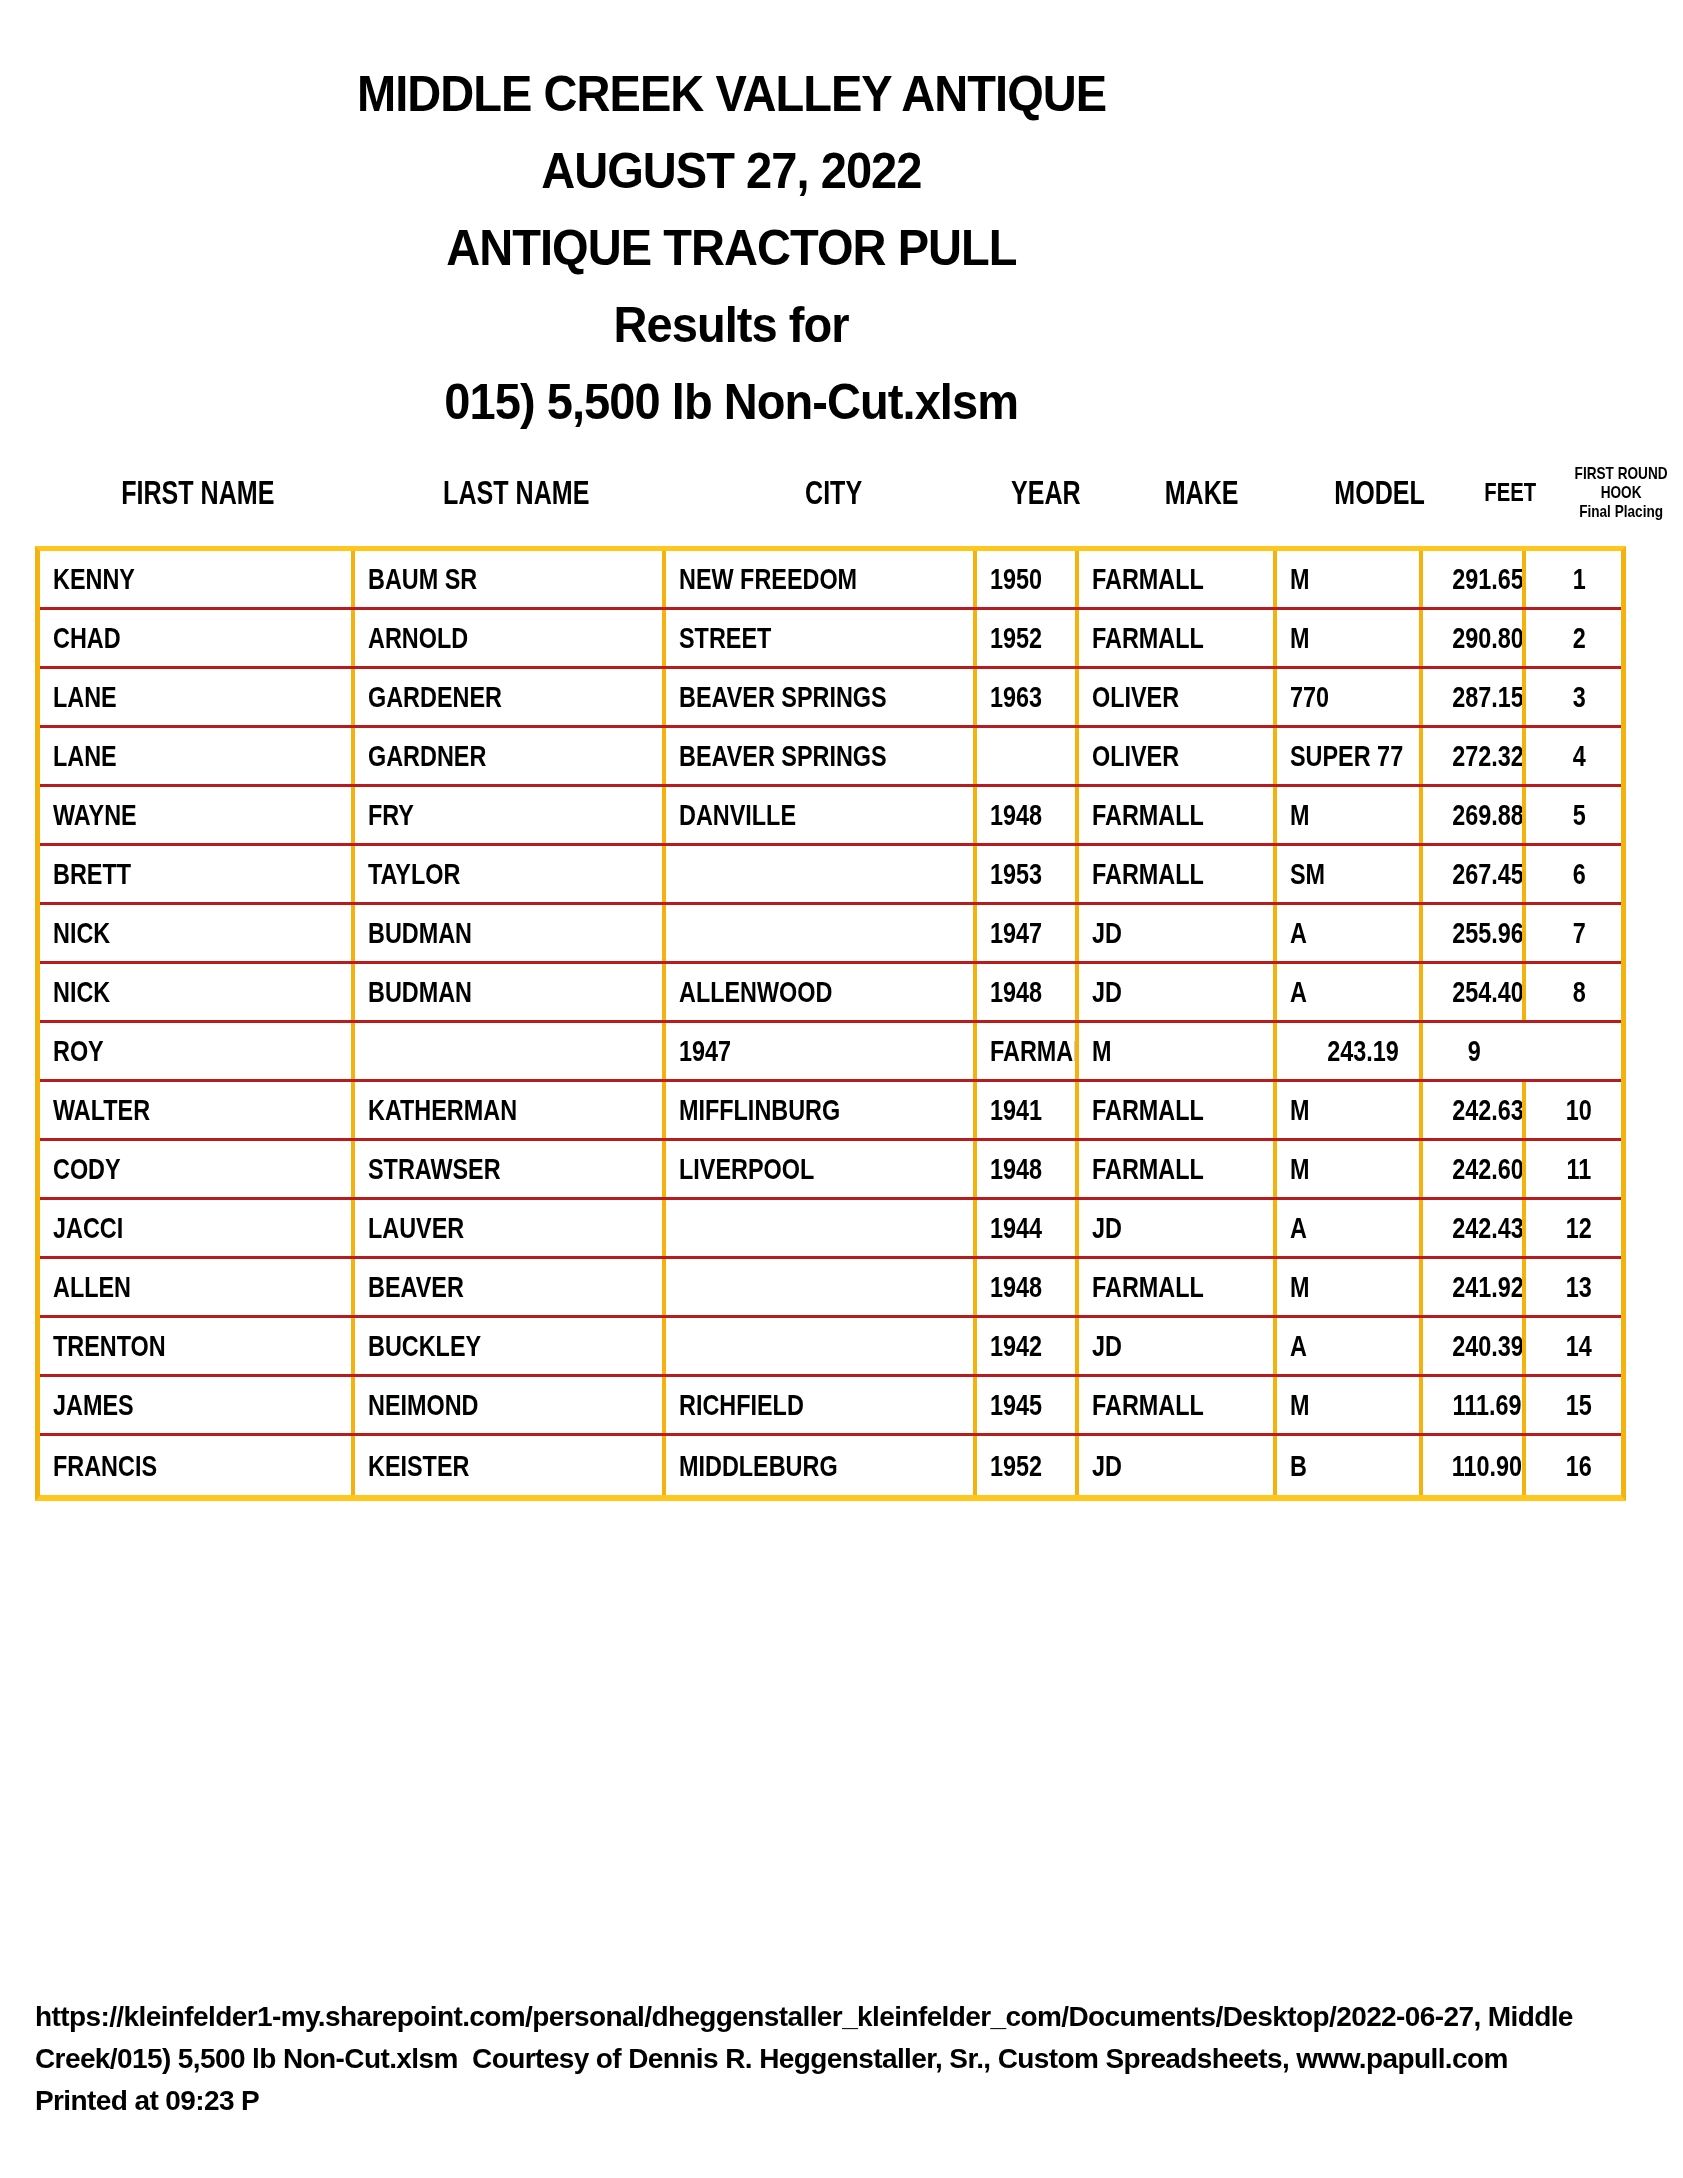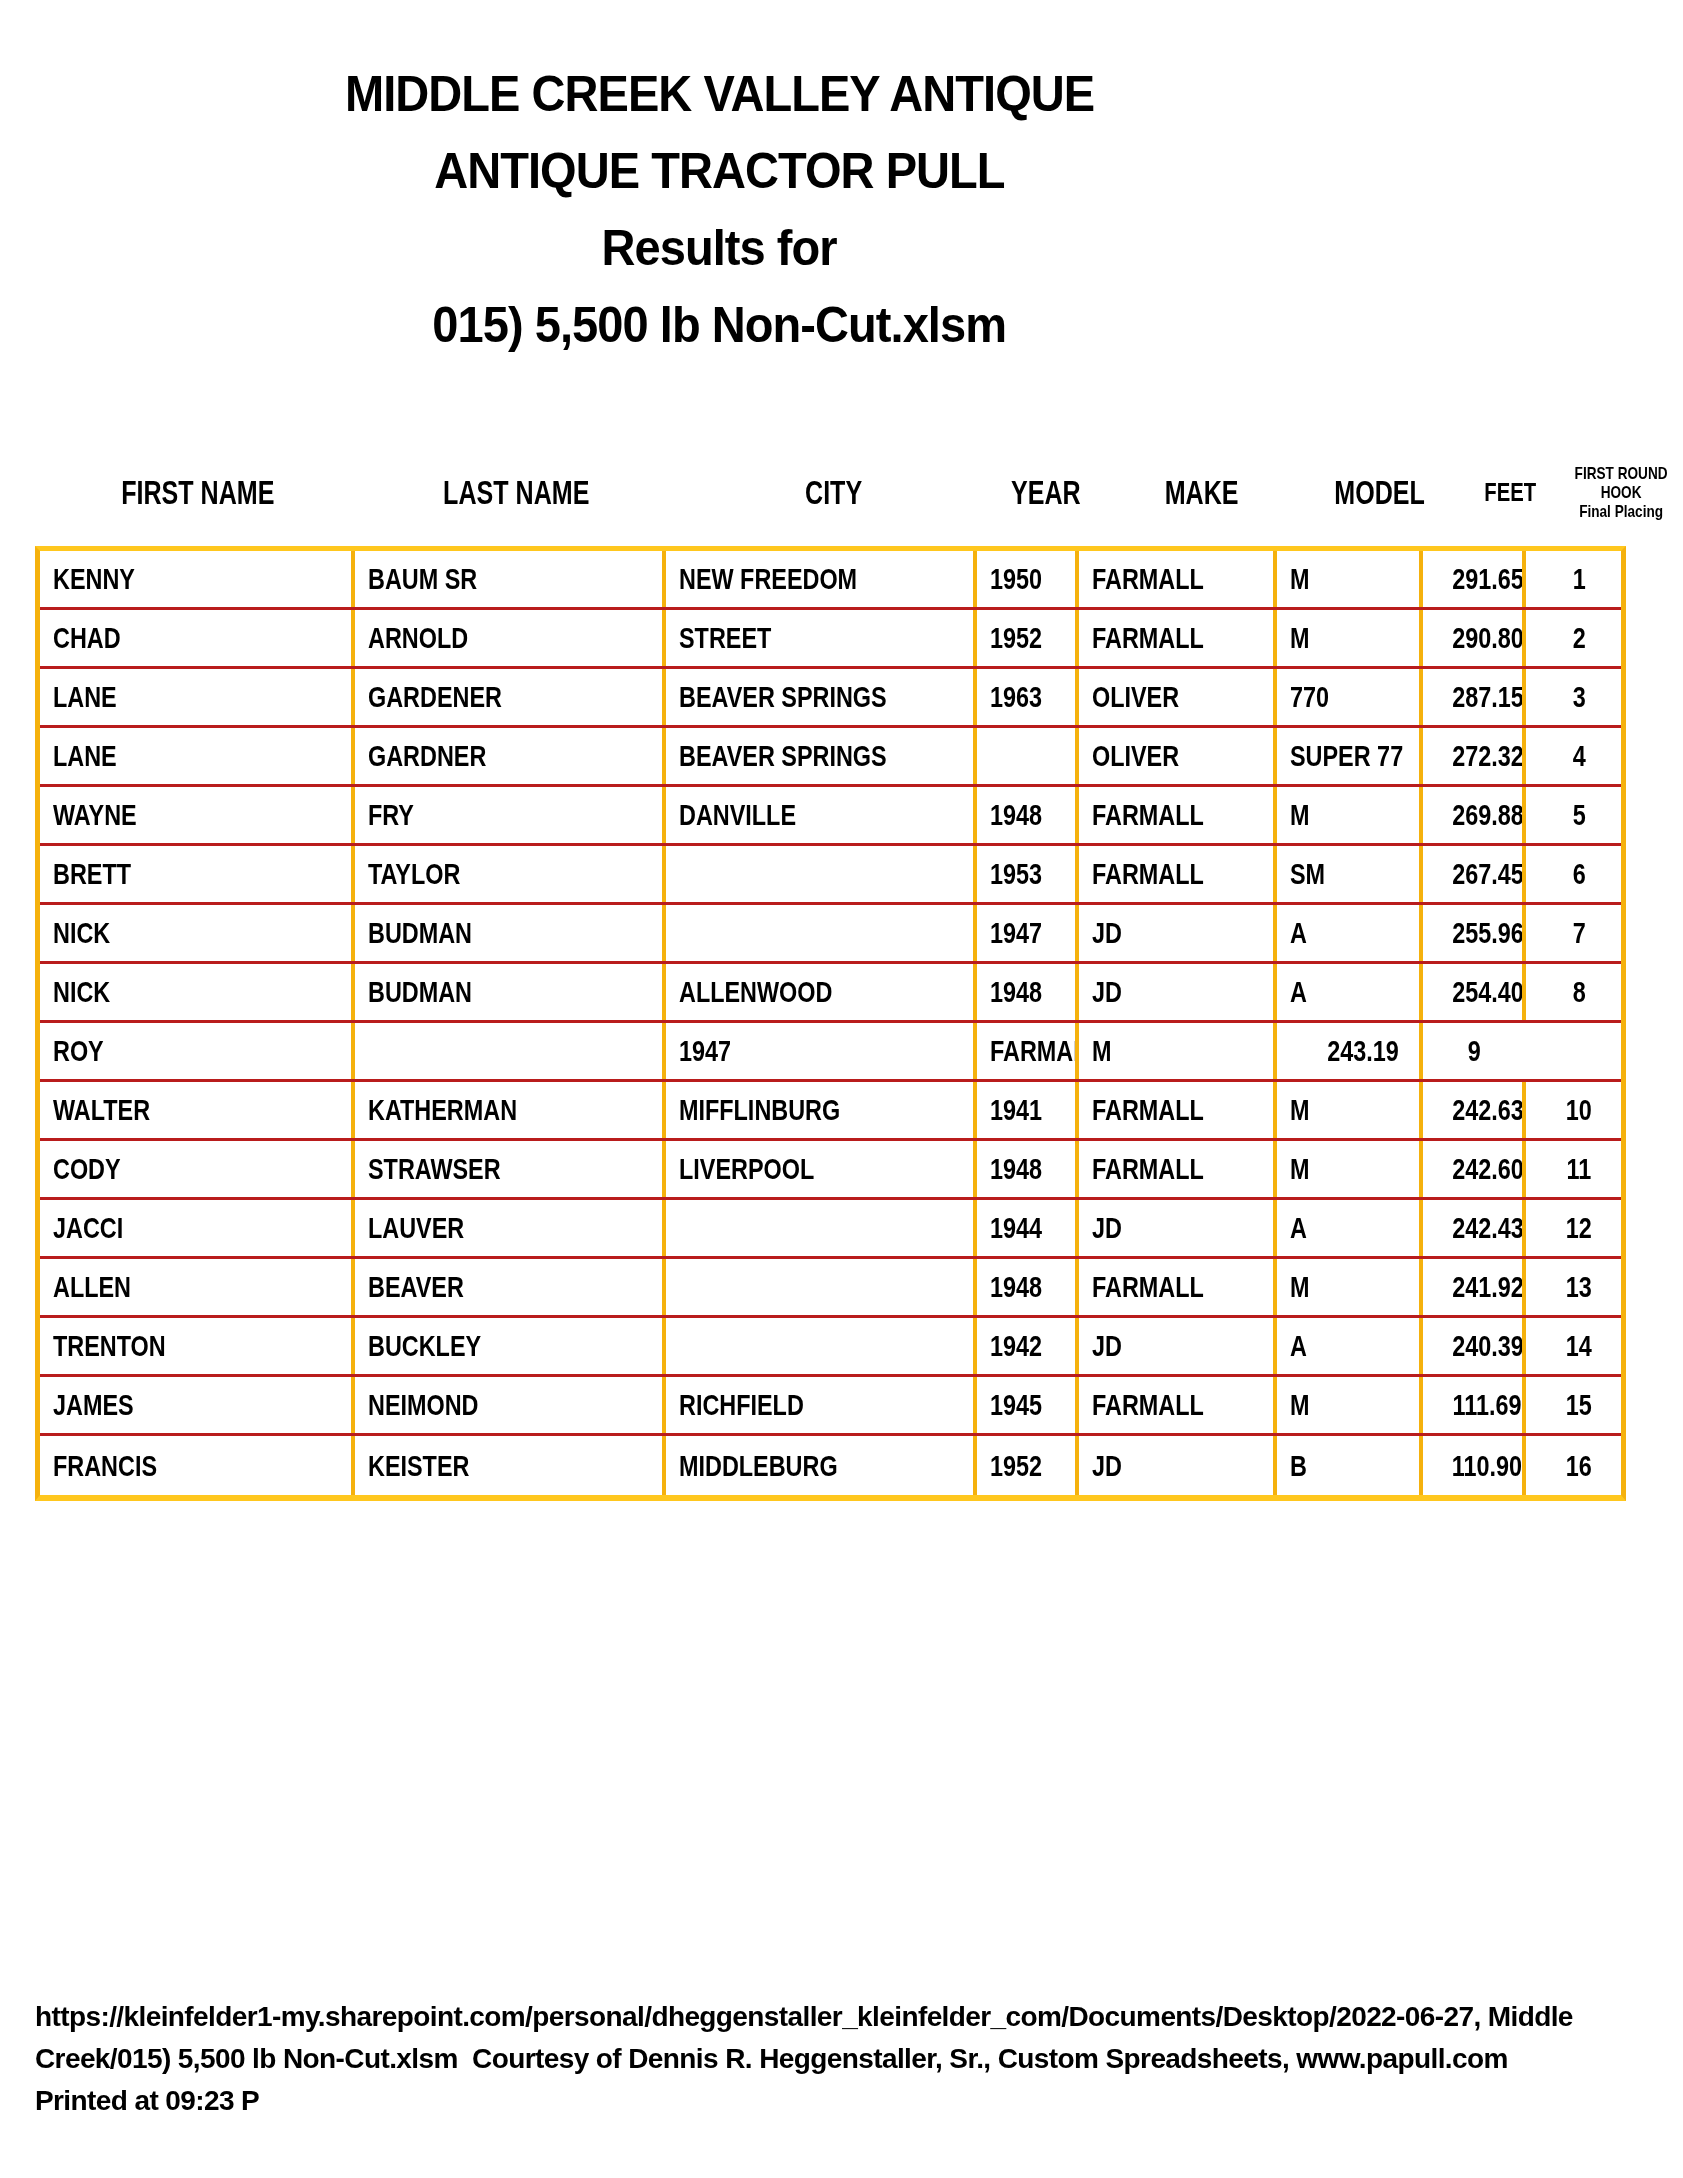--- a/index.html
+++ b/index.html
@@ -6,21 +6,21 @@
   html, body { background: #ffffff; }
   body {
     width: 1683px; height: 2178px;
     position: relative;
     font-family: "Liberation Sans", sans-serif;
     color: #000000;
     overflow: hidden;
   }
 
   
-  .title-block { position: absolute; top: 55px; left: 0; width: 1439px; }
+  .title-block { position: absolute; top: 55px; left: 12px; width: 1439px; }
   .title-line {
     height: 77px;
     display: flex; align-items: center; justify-content: center;
     font-size: 50px; font-weight: 900; letter-spacing: -1px;
     white-space: nowrap;
   }
   .title-line > span { display: inline-block; transform: scaleX(0.94); transform-origin: center; }
 
   
   .header-row {
@@ -89,20 +89,23 @@
   }
 </style>
 </head>
 <body>
 
 <div class="title-block">
   <div class="title-line">
       <span>MIDDLE CREEK VALLEY ANTIQUE</span>
     </div>
   <div class="title-line">
+      <span>AUGUST 27, 2022</span>
+    </div>
+  <div class="title-line">
       <span>ANTIQUE TRACTOR PULL</span>
     </div>
   <div class="title-line">
       <span>Results for</span>
     </div>
   <div class="title-line">
       <span>015) 5,500 lb Non-Cut.xlsm</span>
     </div>
 </div>
 

